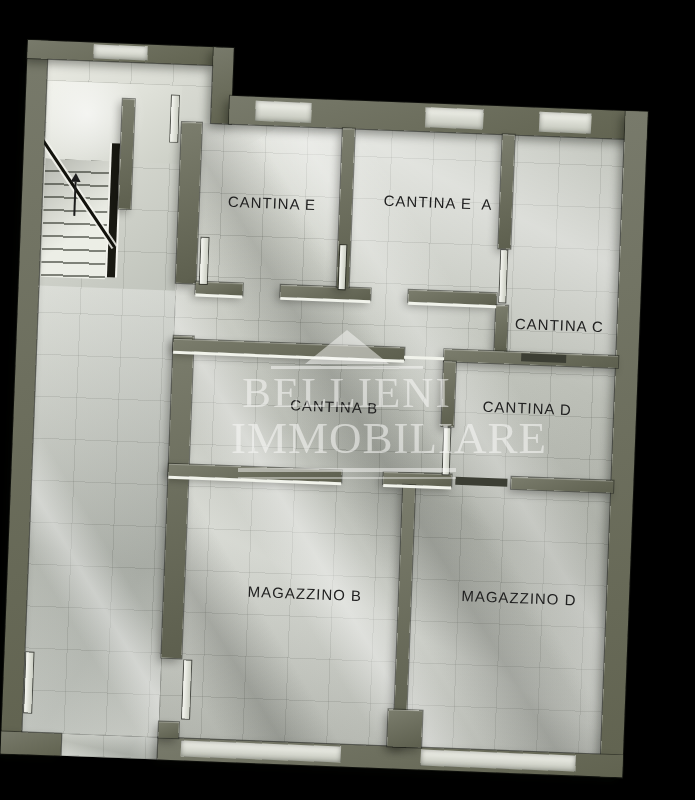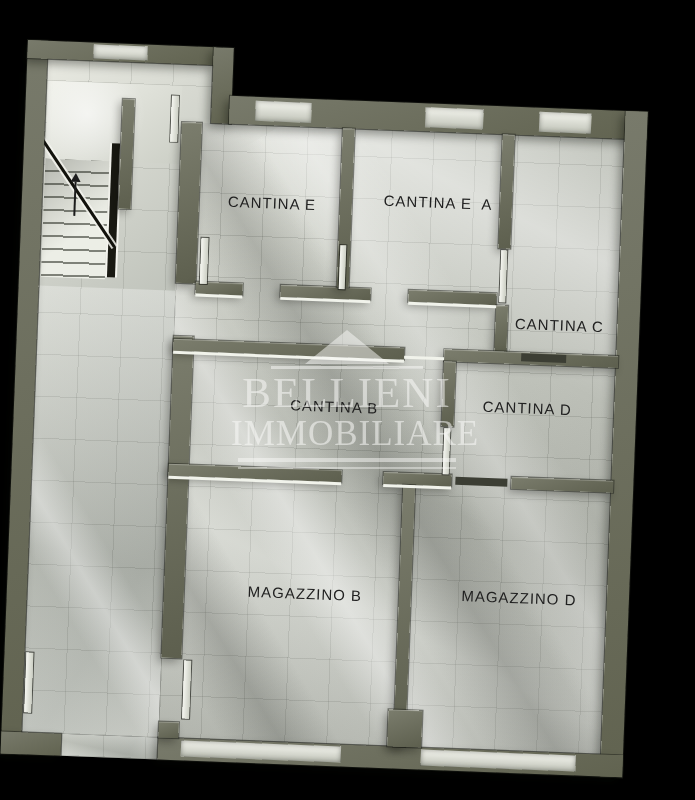--- a/index.html
+++ b/index.html
@@ -60,21 +60,21 @@
   
   .plan{position:absolute;left:28px;top:40px;width:630px;height:716px;
        transform:rotate(2.2deg);transform-origin:0 0;}
   
   .wm{position:absolute;left:231px;top:330px;width:232px;z-index:20;text-align:center;
       color:rgba(250,250,248,.55);font-family:"Liberation Serif",serif;}
   .wm-tri{margin:0 auto;width:0;height:0;border-left:42px solid transparent;
       border-right:42px solid transparent;border-bottom:34px solid rgba(250,250,248,.5);}
   .wm-eave{height:3px;background:rgba(250,250,248,.5);width:152px;margin:2px auto 0;}
   .wm-name{font-size:43px;letter-spacing:2px;line-height:1.02;margin-top:2px;}
-  .wm-sub{font-size:35px;letter-spacing:1px;line-height:1;margin-top:1px;}
+  .wm-sub{font-size:45px;letter-spacing:1px;line-height:1;margin-top:1px;}
   .wm-rule1{height:4px;width:218px;margin:7px auto 0;background:rgba(250,250,248,.5);}
   .wm-rule2{height:2px;width:218px;margin:5px auto 0;background:rgba(250,250,248,.42);}
 </style>
 </head>
 <body>
 
 <div class="stage">
 
   <div class="plan">
 

